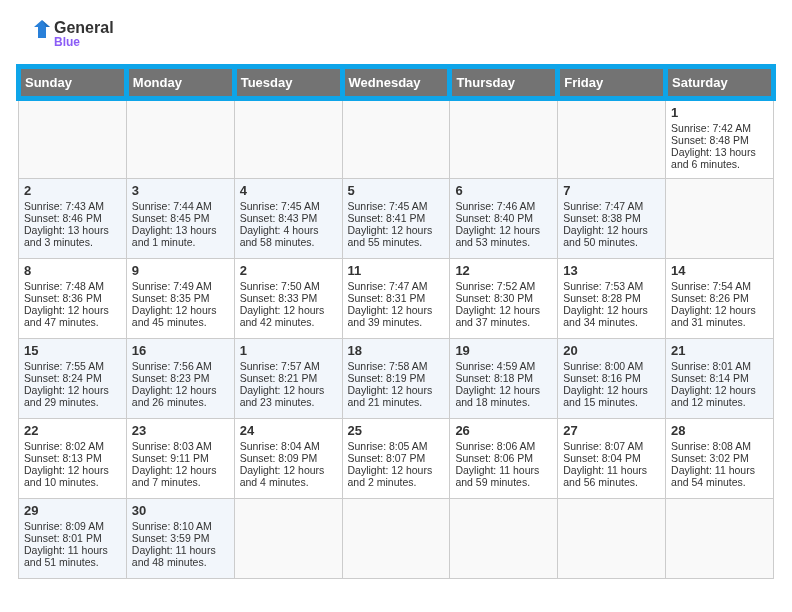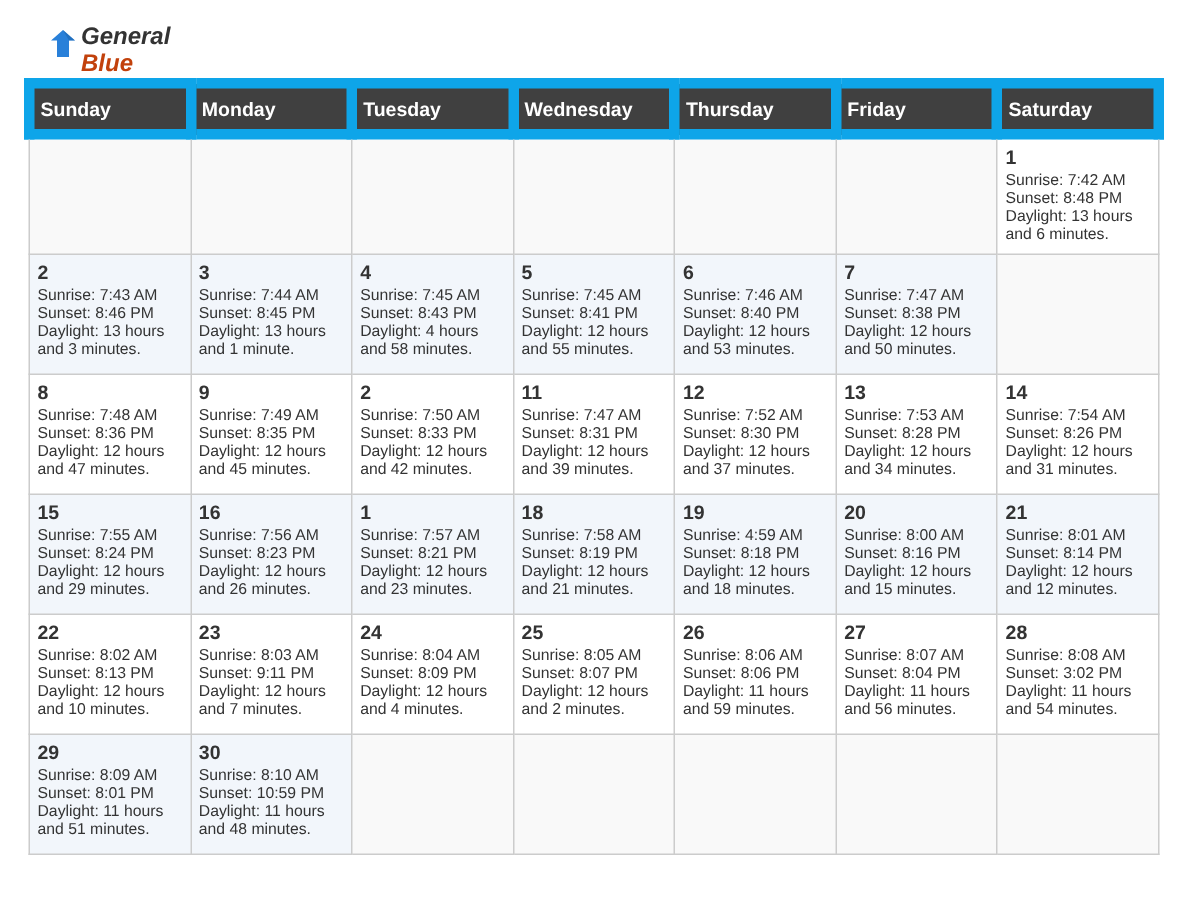--- a/index.html
+++ b/index.html
@@ -7,21 +7,21 @@
       font-family: Arial, sans-serif;
       background: #fff;
       width: 792px;
       min-height: 612px;
       padding: 16px;
     }
     .header {
       display: flex;
       justify-content: space-between;
       align-items: flex-end;
-      font-style: italic;
+      margin-bottom: 12px;
     }
     .logo {
       display: flex;
       align-items: center;
       gap: 4px;
     }
     .title-block {
       text-align: right;
     }
     .month-title {
@@ -31,27 +31,27 @@
     }
     .location {
       font-size: 15px;
       color: #555;
     }
     table {
       width: 100%;
       border-collapse: collapse;
     }
     th {
-      background-color: #404040;
+      background-color: #737373;
       color: #fff;
       font-size: 13px;
       font-weight: bold;
       padding: 6px 4px;
       text-align: left;
-      border: 7px solid #0ea5e9;
+      border: 5px solid #0ea5e9;
     }
     td {
       border: 1px solid #ccc;
       vertical-align: top;
       padding: 4px 5px;
       font-size: 10.5px;
       color: #333;
       width: calc(100% / 7);
       min-height: 80px;
       height: 80px;
@@ -78,21 +78,21 @@
 <div class="header">
   <div class="logo">
   <div style="display:flex;flex-direction:column;align-items:flex-start;">
     <div style="display:flex;align-items:center;gap:2px;">
       <svg width="36" height="36" viewBox="0 0 36 36">
         <polygon points="26,4 34,11 30,11 30,22 22,22 22,11 18,11" fill="#2980d9"></polygon>
         <polygon points="26,4 34,11 30,11" fill="#1a5fa8" opacity="0.5"></polygon>
       </svg>
       <div>
         <div style="font-size:16px;font-weight:bold;color:#333;line-height:1.1;">General</div>
-        <div style="font-size:16px;font-weight:bold;color:#c2410c;line-height:1.1;">Blue</div>
+        <div style="font-size:12px;font-weight:bold;color:#8b5cf6;line-height:1.1;">Blue</div>
       </div>
     </div>
   </div>
 </div>
   <div class="title-block">
     <div class="month-title"></div>
     <div class="location"></div>
   </div>
 </div>
 
@@ -149,21 +149,21 @@
         <td><span class="day-num">22</span><span>Sunrise: 8:02 AM</span><br><span>Sunset: 8:13 PM</span><br><span>Daylight: 12 hours and 10 minutes.</span></td>
         <td><span class="day-num">23</span><span>Sunrise: 8:03 AM</span><br><span>Sunset: 9:11 PM</span><br><span>Daylight: 12 hours and 7 minutes.</span></td>
         <td><span class="day-num">24</span><span>Sunrise: 8:04 AM</span><br><span>Sunset: 8:09 PM</span><br><span>Daylight: 12 hours and 4 minutes.</span></td>
         <td><span class="day-num">25</span><span>Sunrise: 8:05 AM</span><br><span>Sunset: 8:07 PM</span><br><span>Daylight: 12 hours and 2 minutes.</span></td>
         <td><span class="day-num">26</span><span>Sunrise: 8:06 AM</span><br><span>Sunset: 8:06 PM</span><br><span>Daylight: 11 hours and 59 minutes.</span></td>
         <td><span class="day-num">27</span><span>Sunrise: 8:07 AM</span><br><span>Sunset: 8:04 PM</span><br><span>Daylight: 11 hours and 56 minutes.</span></td>
         <td><span class="day-num">28</span><span>Sunrise: 8:08 AM</span><br><span>Sunset: 3:02 PM</span><br><span>Daylight: 11 hours and 54 minutes.</span></td>
       </tr>
       <tr>
         <td><span class="day-num">29</span><span>Sunrise: 8:09 AM</span><br><span>Sunset: 8:01 PM</span><br><span>Daylight: 11 hours and 51 minutes.</span></td>
-        <td><span class="day-num">30</span><span>Sunrise: 8:10 AM</span><br><span>Sunset: 10:59 PM</span><br><span>Daylight: 11 hours and 48 minutes.</span></td>
+        <td><span class="day-num">30</span><span>Sunrise: 8:10 AM</span><br><span>Sunset: 3:59 PM</span><br><span>Daylight: 11 hours and 48 minutes.</span></td>
         <td class="empty"></td>
         <td class="empty"></td>
         <td class="empty"></td>
         <td class="empty"></td>
         <td class="empty"></td>
       </tr>
     </tbody>
 </table>
 
 </body></html>

